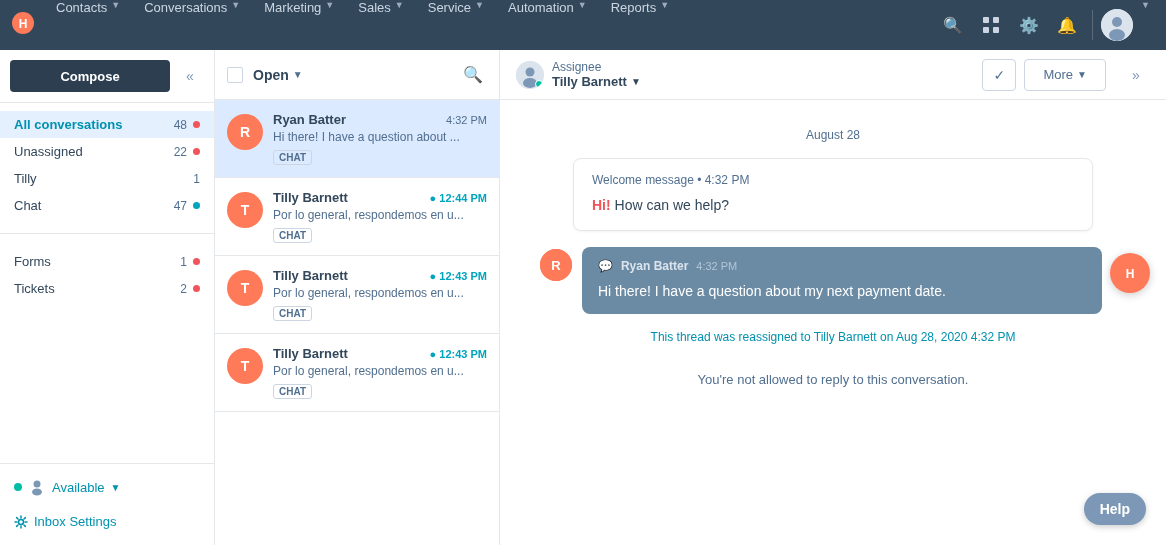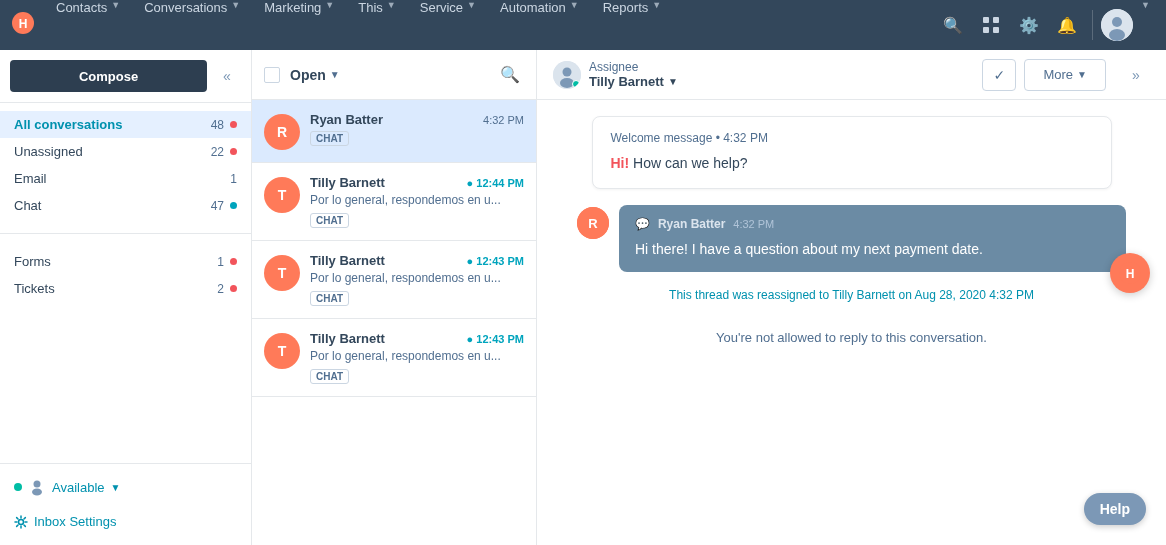--- a/index.html
+++ b/index.html
@@ -25,21 +25,21 @@
     .nav-divider { width: 1px; height: 30px; background: rgba(255,255,255,0.2); margin: 0 4px; }
     .nav-avatar {
       width: 32px; height: 32px; border-radius: 50%; background: #dbe4ed;
       display: flex; align-items: center; justify-content: center; cursor: pointer; overflow: hidden;
     }
 
     
     .main-layout { display: flex; height: calc(100vh - 50px); }
 
     
-    .left-sidebar { width: 252px; background: #fff; border-right: 1px solid #e5e8eb; display: flex; flex-direction: column; flex-shrink: 0; }
+    .left-sidebar { width: 215px; background: #fff; border-right: 1px solid #e5e8eb; display: flex; flex-direction: column; flex-shrink: 0; }
     .compose-area { padding: 10px; display: flex; align-items: center; gap: 6px; border-bottom: 1px solid #e5e8eb; }
     .compose-btn {
       flex: 1; background: #2d3e50; color: #fff; border: none; border-radius: 4px;
       height: 32px; font-size: 13px; font-weight: 600; cursor: pointer; padding: 0 12px;
     }
     .collapse-btn {
       width: 28px; height: 28px; display: flex; align-items: center; justify-content: center;
       color: #7c98b6; cursor: pointer; font-size: 14px; border-radius: 4px;
     }
 
@@ -209,21 +209,21 @@
   </div>
   <div class="nav-item">
     <span>Conversations</span>
     <span class="chevron">▼</span>
   </div>
   <div class="nav-item">
     <span>Marketing</span>
     <span class="chevron">▼</span>
   </div>
   <div class="nav-item">
-    <span>This</span>
+    <span>Sales</span>
     <span class="chevron">▼</span>
   </div>
   <div class="nav-item">
     <span>Service</span>
     <span class="chevron">▼</span>
   </div>
   <div class="nav-item">
     <span>Automation</span>
     <span class="chevron">▼</span>
   </div>
@@ -274,21 +274,21 @@
         <span class="sidebar-dot"></span>
       </div>
 
       <div class="sidebar-item">
         <span class="sidebar-item-label">Unassigned</span>
         <span class="sidebar-count">22</span>
         <span class="sidebar-dot"></span>
       </div>
 
       <div class="sidebar-item">
-        <span class="sidebar-item-label">Email</span>
+        <span class="sidebar-item-label">Tilly</span>
         <span class="sidebar-count">1</span>
       </div>
 
       <div class="sidebar-item">
         <span class="sidebar-item-label">Chat</span>
         <span class="sidebar-count">47</span>
         <span class="sidebar-dot blue"></span>
       </div>
     </div>
 
@@ -339,20 +339,21 @@
 
     <div class="conv-items">
 
       <div class="conv-item active">
         <div class="conv-avatar">R</div>
         <div class="conv-content">
           <div class="conv-header-row">
             <span class="conv-name">Ryan Batter</span>
             <span class="conv-time">4:32 PM</span>
           </div>
+          <div class="conv-preview">Hi there! I have a question about ...</div>
           <span class="conv-tag">CHAT</span>
         </div>
       </div>
 
       <div class="conv-item">
         <div class="conv-avatar" style="background:#ff7a59;">T</div>
         <div class="conv-content">
           <div class="conv-header-row">
             <span class="conv-name">Tilly Barnett</span>
             <span class="conv-time active-time">● 12:44 PM</span>
@@ -412,20 +413,21 @@
         <div class="check-btn">✓</div>
         <div class="more-btn">
           <span>More</span>
           <span style="font-size:10px;">▼</span>
         </div>
         <div class="collapse-right-btn">»</div>
       </div>
     </div>
 
     <div class="chat-body">
+      <div class="date-divider">August 28</div>
 
       <div class="chat-bubble-wrapper">
         <div class="chat-bubble">
           <div class="bubble-meta">Welcome message • 4:32 PM</div>
           <div class="bubble-text">
             <span class="hi">Hi!</span><span> How can we help?</span>
           </div>
         </div>
       </div>
 

